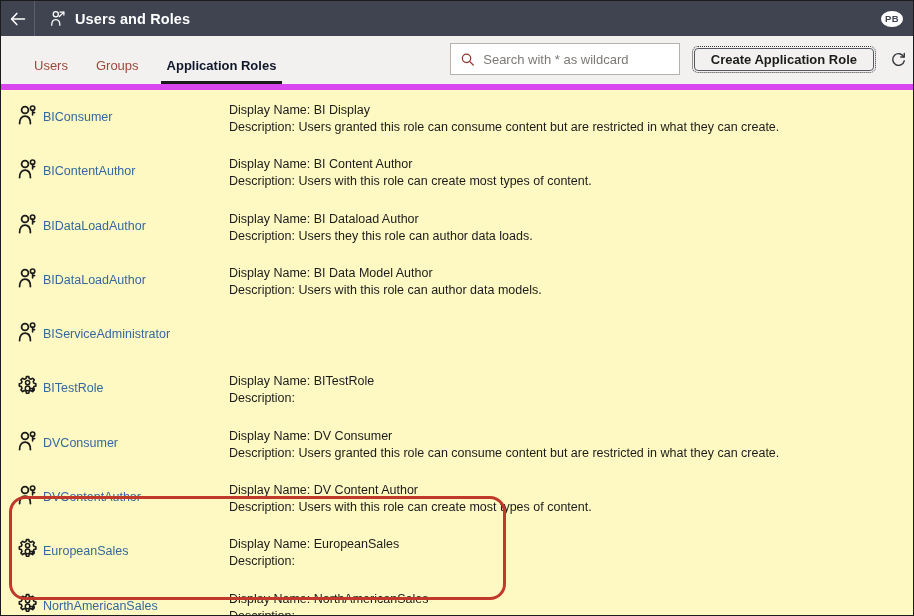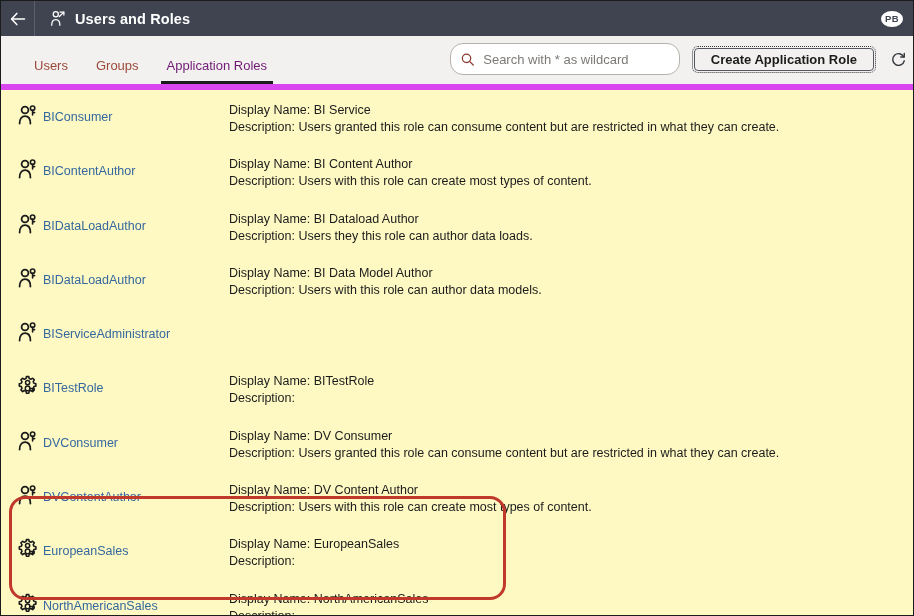--- a/index.html
+++ b/index.html
@@ -97,22 +97,22 @@
   .tab {
     position: relative;
     font-size: 13px;
     color: #9b4a3a;
     padding: 0 14px 12px 14px;
     cursor: pointer;
     white-space: nowrap;
     line-height: 1;
   }
   .tab.active {
-    color: #701a75;
-    font-weight: normal;
+    color: #0f172a;
+    font-weight: bold;
   }
   .tab.active::after {
     content: "";
     position: absolute;
     left: 8px;
     right: 8px;
     bottom: 0px;
     height: 3px;
     background: #1b1b1b;
   }
@@ -122,21 +122,21 @@
     top: 7px;
     display: flex;
     align-items: center;
   }
   .search-box {
     width: 230px;
     height: 32px;
     box-sizing: border-box;
     background: #ffffff;
     border: 1px solid #b5b2ad;
-    border-radius: 13px;
+    border-radius: 0;
     display: flex;
     align-items: center;
     padding: 0 10px;
     gap: 9px;
   }
   .search-input {
     border: none;
     outline: none;
     background: transparent;
     font-family: "Liberation Sans", sans-serif;
@@ -289,21 +289,21 @@
           <circle cx="8" cy="6" r="3.4" fill="none" stroke="#1b1b1b" stroke-width="1.8"></circle>
           <path d="M2.6 19.5 C2.6 14.6 4.9 12.1 8 12.1 C11.1 12.1 13.4 14.6 13.4 19.5" fill="none" stroke="#1b1b1b" stroke-width="1.8" stroke-linecap="round"></path>
           <circle cx="15.6" cy="4.2" r="2.2" fill="none" stroke="#1b1b1b" stroke-width="1.6"></circle>
           <path d="M15.6 6.4 L15.6 11 M15.6 8.6 L17.6 8.6" fill="none" stroke="#1b1b1b" stroke-width="1.6" stroke-linecap="round"></path>
         </svg>
       </div>
       <div class="role-name">BIConsumer</div>
       <div class="role-detail">
         <div class="detail-line">
           <span>Display Name:</span>
-          <span>BI Service</span>
+          <span>BI Display</span>
         </div>
         <div class="detail-line">
           <span>Description:</span>
           <span>Users granted this role can consume content but are restricted in what they can create.</span>
         </div>
       </div>
     </div>
 
     <div class="role-row">
       <div class="role-icon">

